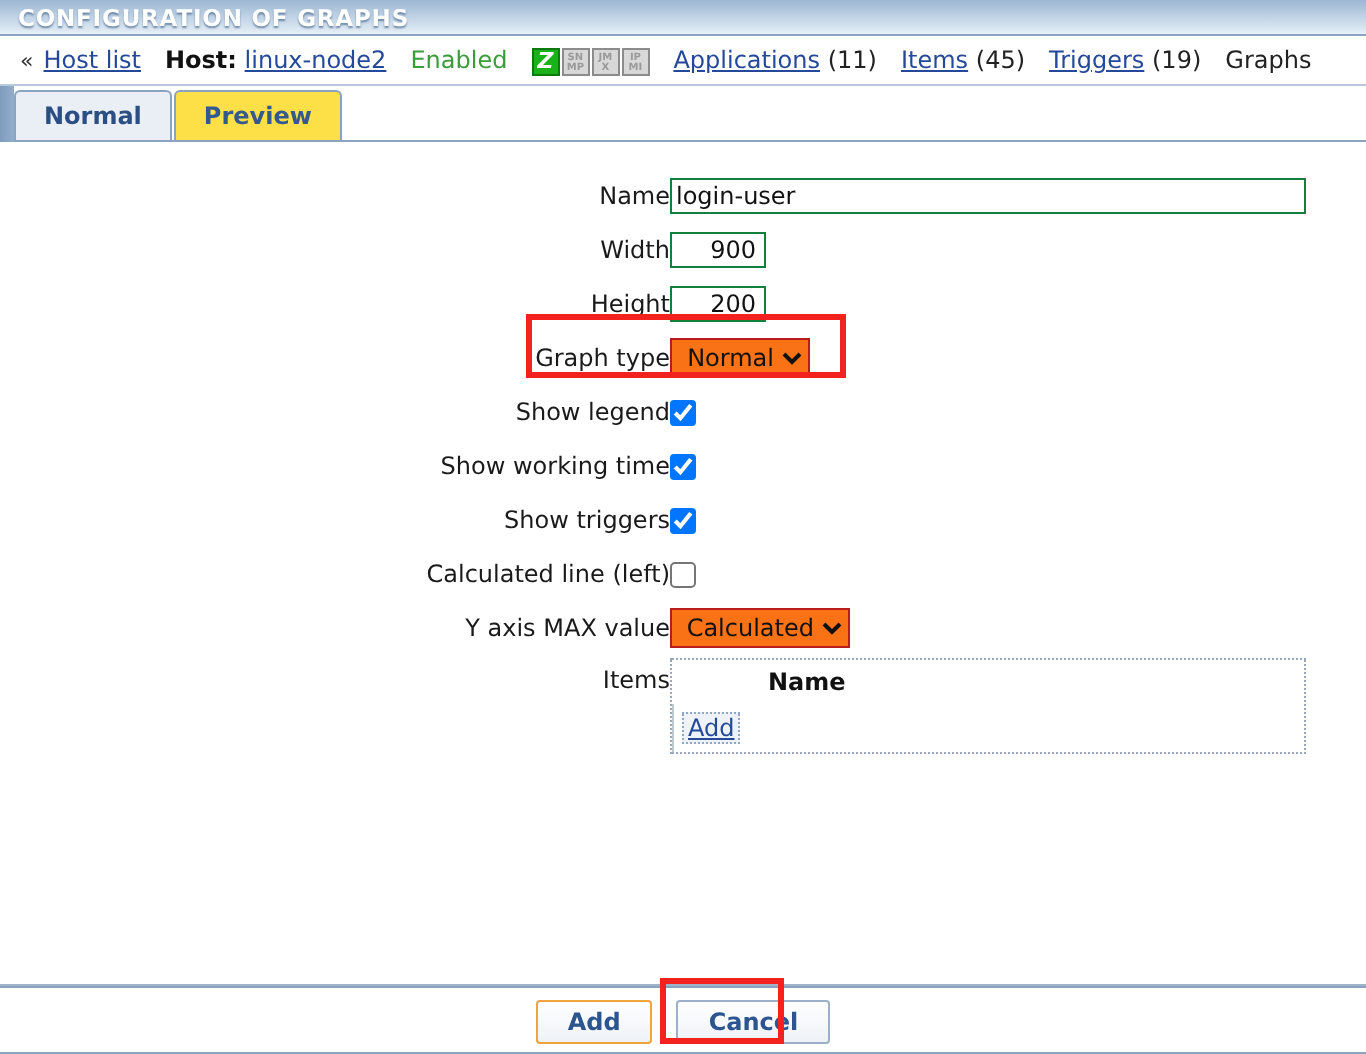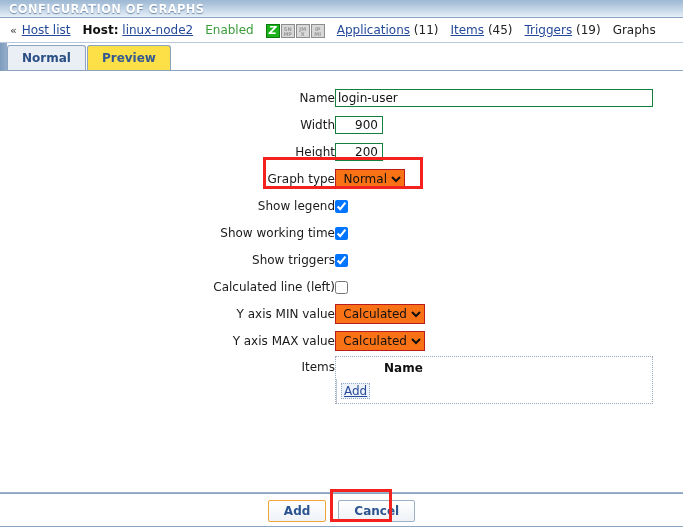--- a/index.html
+++ b/index.html
@@ -368,28 +368,20 @@
         <input class="chk" type="checkbox" checked="" style="">
       </td>
     </tr>
     <tr>
       <td class="lblcell">Calculated line (left)</td>
       <td class="fldcell">
         <input class="chk" type="checkbox" style="">
       </td>
     </tr>
     <tr>
-      <td class="lblcell">Y axis MIN value</td>
-      <td class="fldcell">
-        <select class="sel">
-          <option>Calculated</option>
-        </select>
-      </td>
-    </tr>
-    <tr>
       <td class="lblcell">Y axis MAX value</td>
       <td class="fldcell">
         <select class="sel">
           <option>Calculated</option>
         </select>
       </td>
     </tr>
     <tr>
       <td class="lblcell" style="vertical-align:top;padding-top:6px;height:auto">Items</td>
       <td class="fldcell" style="height:auto;padding-top:2px">

